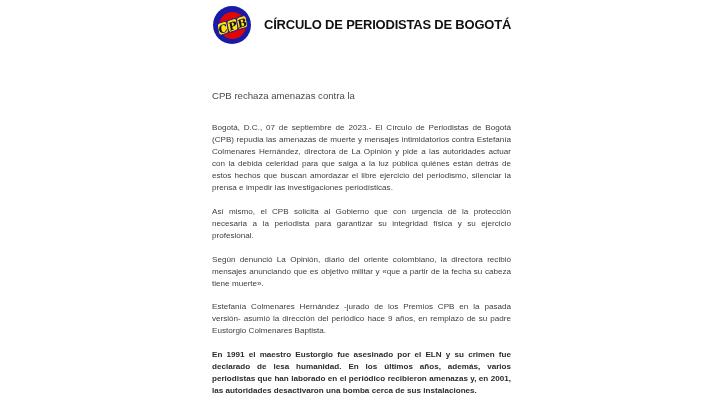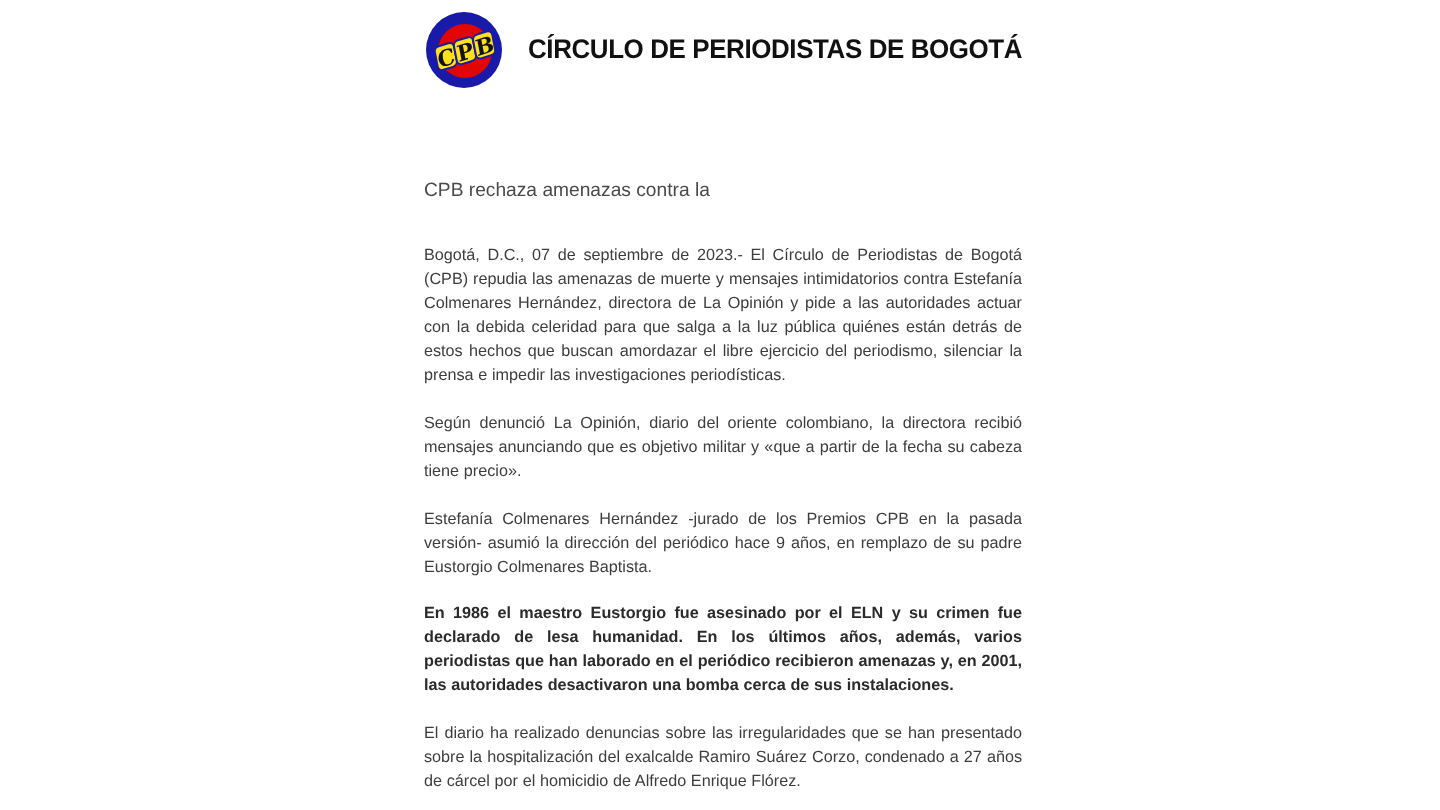--- a/index.html
+++ b/index.html
@@ -169,20 +169,21 @@
     <div class="header-title">CÍRCULO DE PERIODISTAS  DE BOGOTÁ</div>
   </div>
 
   <div class="doc">
 
     <div class="doc-heading">
       <span class="hl">CPB rechaza amenazas contra la</span>
     </div>
 
     <p class="para">Bogotá, D.C., 07 de septiembre de 2023.- El Círculo de Periodistas de Bogotá (CPB) repudia las amenazas de muerte y mensajes intimidatorios contra Estefanía Colmenares Hernández, directora de La Opinión y pide a las autoridades actuar con la debida celeridad para que salga a la luz pública quiénes están detrás de estos hechos que buscan amordazar el libre ejercicio del periodismo, silenciar la prensa e impedir las investigaciones periodísticas.</p>
-    <p class="para">Según denunció La Opinión, diario del oriente colombiano, la directora recibió mensajes anunciando que es objetivo militar y «que a partir de la fecha su cabeza tiene precio».</p>
+    <p class="para">Así mismo, el CPB solicita al Gobierno que con urgencia dé la protección necesaria a la periodista para garantizar su integridad física y su ejercicio profesional.</p>
+    <p class="para">Según denunció La Opinión, diario del oriente colombiano, la directora recibió mensajes anunciando que es objetivo militar y «que a partir de la fecha su cabeza tiene muerte».</p>
     <p class="para">Estefanía Colmenares Hernández -jurado de los Premios CPB en la pasada versión- asumió la dirección del periódico hace 9 años, en remplazo de su padre Eustorgio Colmenares Baptista.</p>
-    <p class="para bold">En 1986 el maestro Eustorgio fue asesinado por el ELN y su crimen fue declarado de lesa humanidad. En los últimos años, además, varios periodistas que han laborado en el periódico recibieron amenazas y, en 2001, las autoridades desactivaron una bomba cerca de sus instalaciones.</p>
+    <p class="para bold">En 1991 el maestro Eustorgio fue asesinado por el ELN y su crimen fue declarado de lesa humanidad. En los últimos años, además, varios periodistas que han laborado en el periódico recibieron amenazas y, en 2001, las autoridades desactivaron una bomba cerca de sus instalaciones.</p>
     <p class="para">El diario ha realizado denuncias sobre las irregularidades que se han presentado sobre la hospitalización del exalcalde Ramiro Suárez Corzo, condenado a 27 años de cárcel por el homicidio de Alfredo Enrique Flórez.</p>
 
   </div>
 
 </div>
 
 </body></html>

